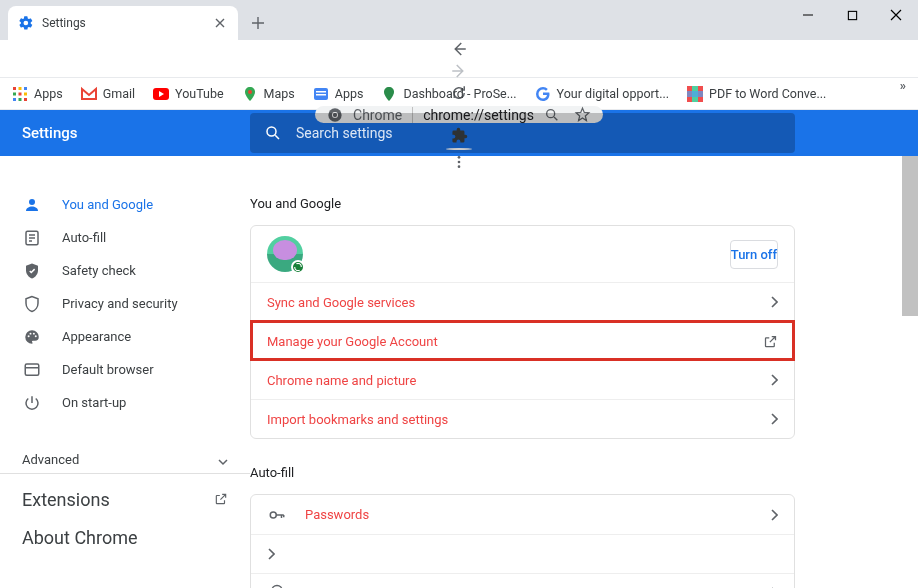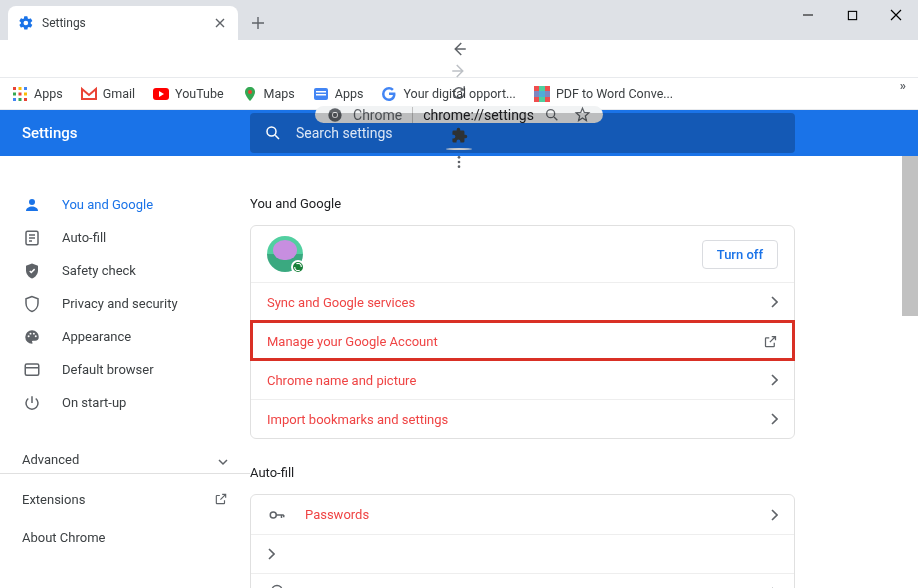--- a/index.html
+++ b/index.html
@@ -43,32 +43,32 @@
 
   
   .main { display:flex; height: calc(588px - 40px - 38px - 32px - 46px); margin-top: 20px; }
   .sidebar { width:250px; padding-top:12px; }
   .nav-item { height:33px; display:flex; align-items:center; padding-left:22px; gap:20px; font-size:13px; color:#3c4043; }
   .nav-item .ni-icon { width:20px; height:20px; display:flex; align-items:center; justify-content:center; color:#5f6368; }
   .nav-item.sel { color:#1a73e8; }
   .nav-item.sel .ni-icon { color:#1a73e8; }
   .adv { height:40px; display:flex; align-items:flex-end; padding:0 22px; font-size:13px; color:#3c4043; justify-content:space-between; margin-top:8px; }
   .divider { height:1px; background:#e0e0e0; margin:6px 0; }
-  .ext-row { height:38px; display:flex; align-items:center; justify-content:space-between; padding:0 22px; font-size:13px; color:#3c4043; }
+  .ext-row { height:38px; display:flex; align-items:center; justify-content:space-between; padding:0 22px; font-size:18px; color:#3c4043; }
 
   
   .content { flex:1; padding: 20px 0 0 0; overflow:auto; }
   .content-inner{ width:545px; }
   .section-h { font-size:13px; color:#202124; margin-bottom:14px; }
   .card { border:1px solid #e0e0e0; border-radius:6px; background:#fff; margin-bottom:26px; }
   .card-top { height:56px; display:flex; align-items:center; padding:0 16px; justify-content:space-between; }
   .profile-avatar { width:36px; height:36px; border-radius:50%; background:linear-gradient(180deg,#52cfa0 0%,#52cfa0 50%,#3aa980 50%); position:relative; display:flex; align-items:center; justify-content:center; overflow:visible; }
   .profile-avatar::after{content:'';position:absolute;width:24px;height:20px;background:#c78ee0;border-radius:50% 50% 45% 45%;top:4px;}
   .sync-dot{position:absolute;right:-2px;bottom:-2px;width:14px;height:14px;background:#188038;border:2px solid #fff;border-radius:50%;display:flex;align-items:center;justify-content:center;}
-  .turn-off { border:1px solid #dadce0; background:#fff; color:#1a73e8; font-size:13px; padding:6px 14px; border-radius:4px; font-weight:500; }
+  .turn-off { border:1px solid #dadce0; background:#fff; color:#1a73e8; font-size:13px; padding:6px 0; border-radius:4px; font-weight:500; }
   .row { height:39px; border-top:1px solid #eee; display:flex; align-items:center; padding:0 16px; justify-content:space-between; font-size:13px; color:#ef4444; }
   .row-icon-left{ width:20px; height:20px; margin-right:18px; color:#5f6368; display:flex; align-items:center; justify-content:center; }
   .row .left{ display:flex; align-items:center; }
   .row .chev{ color:#5f6368; }
   .row.highlight { outline:3px solid #d93025; outline-offset:-2px; }
 
   
   .vscroll { position:absolute; right:0; top:156px; width:16px; height:160px; background:transparent; }
   .vscroll .thumb { width:16px; height:160px; background:#c1c1c1; }
 
@@ -216,20 +216,28 @@
     </div>
   <div class="bm">
       <span class="bm-icon">
         <svg width="16" height="16" viewBox="0 0 16 16">
           <rect x="1" y="2" width="14" height="12" rx="2" fill="#4285f4"></rect>
           <rect x="3" y="5" width="10" height="1.5" fill="#fff"></rect>
           <rect x="3" y="8" width="10" height="1.5" fill="#fff"></rect>
         </svg>
       </span>
       <span>Apps</span>
+    </div>
+  <div class="bm">
+      <span class="bm-icon">
+        <svg width="16" height="16" viewBox="0 0 16 16">
+          <path d="M8 1 C5 1 3 3 3 6 C3 10 8 15 8 15 S13 10 13 6 C13 3 11 1 8 1" fill="#2a8c4a"></path>
+        </svg>
+      </span>
+      <span>Dashboard - ProSe...</span>
     </div>
   <div class="bm">
       <span class="bm-icon">
         <svg width="16" height="16" viewBox="0 0 16 16">
           <path d="M8 6.5 V9 H12 C11.5 11 10 12.5 8 12.5 A4.5 4.5 0 1 1 8 3.5 C9.2 3.5 10.2 4 11 4.7 L12.8 3 C11.5 1.8 9.9 1 8 1 A7 7 0 1 0 8 15 C11.7 15 14.5 12.3 14.5 8.5 C14.5 7.8 14.4 7.1 14.3 6.5 Z" fill="#4285f4"></path>
         </svg>
       </span>
       <span>Your digital opport...</span>
     </div>
   <div class="bm">

